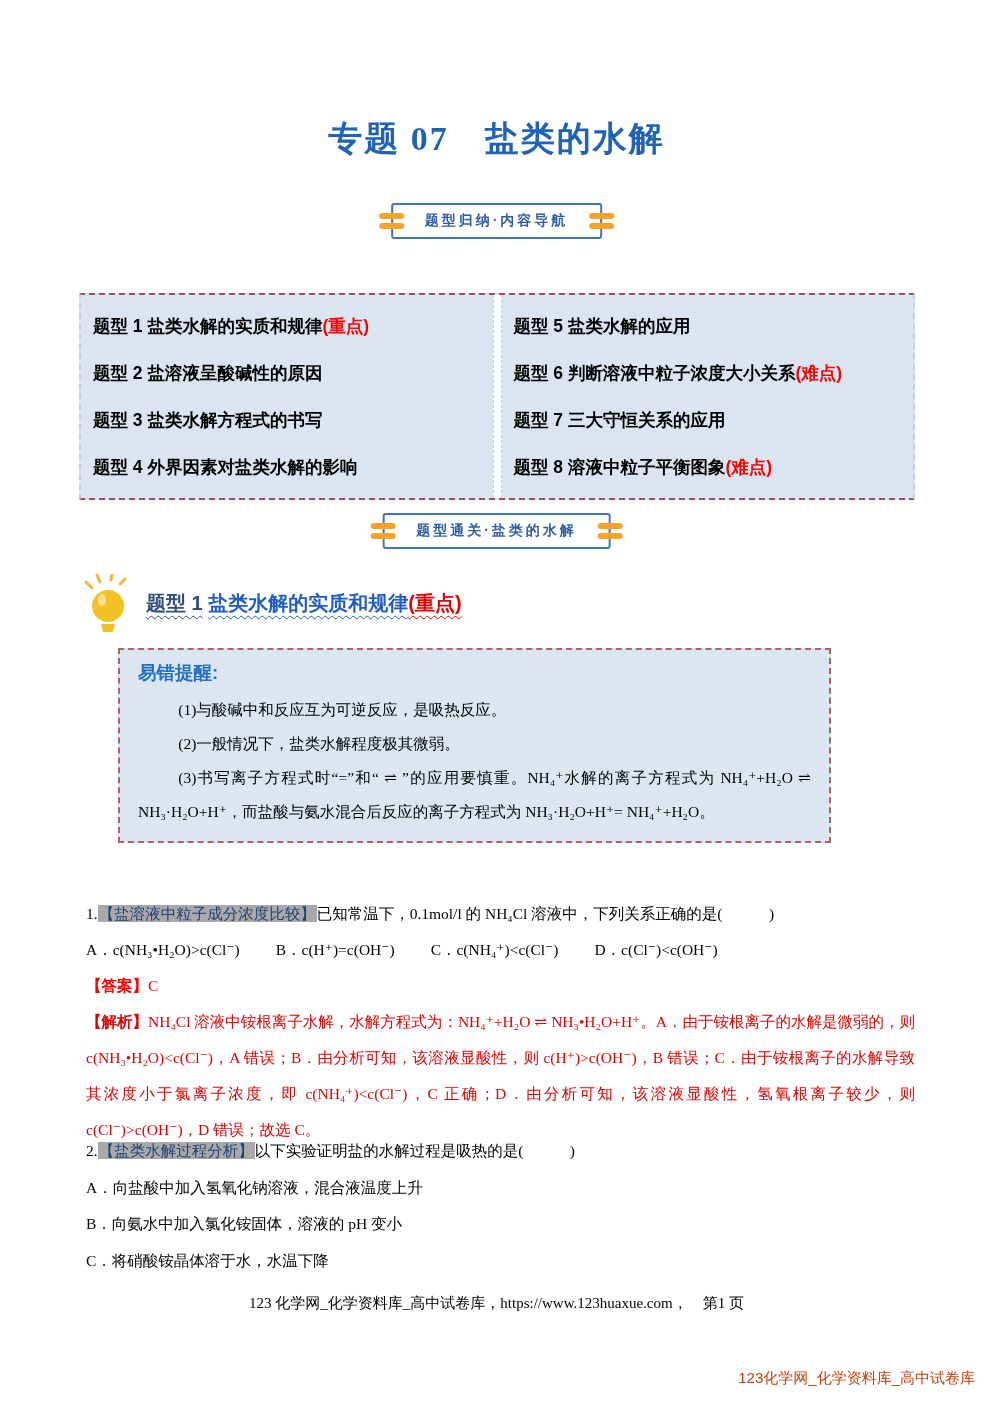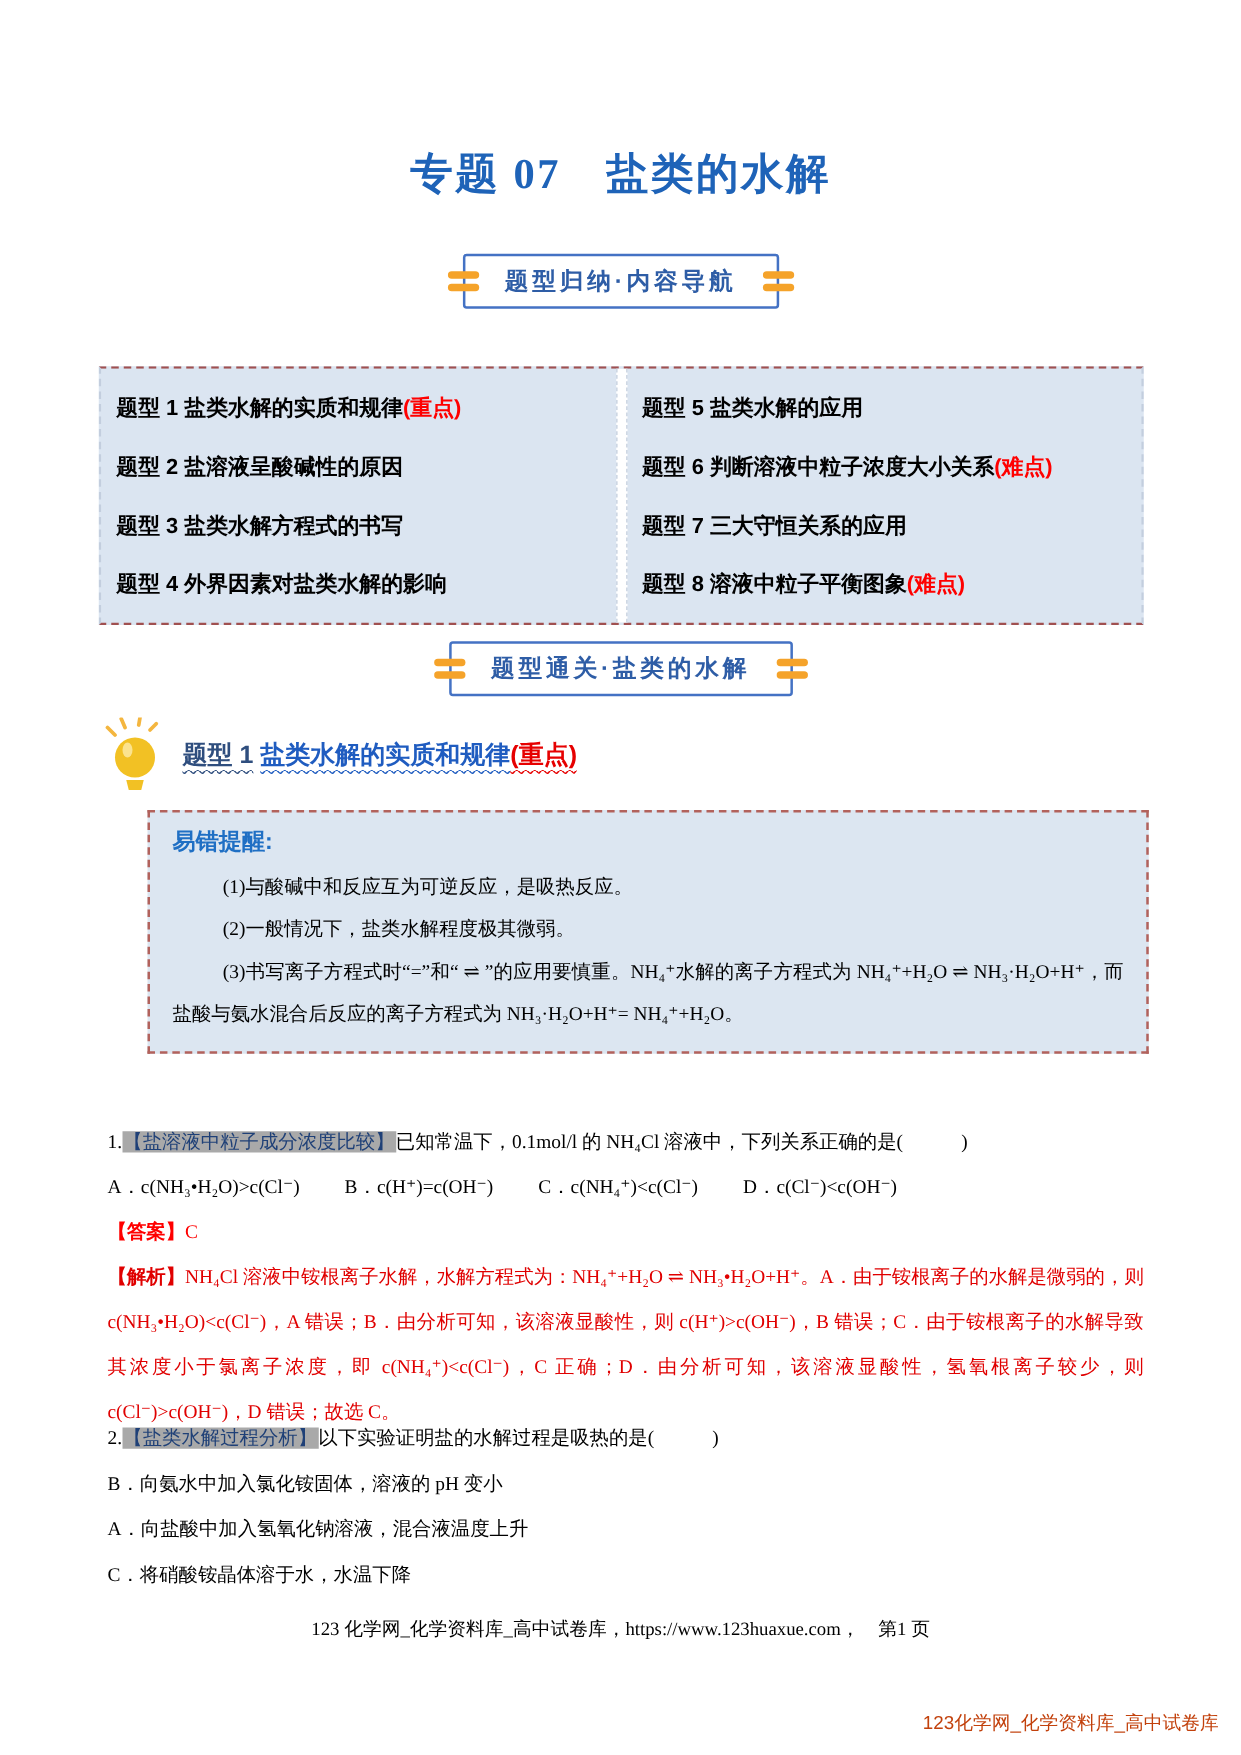--- a/index.html
+++ b/index.html
@@ -7,21 +7,21 @@
           font-family:"Liberation Serif","DejaVu Serif",serif; color:#000; }
 
   
   .page-title { position:absolute; top:116px; left:0; width:100%; text-align:center; margin:0;
                 font-size:34px; font-weight:bold; color:#1E63B8; letter-spacing:2px; }
 
   
   .banner { position:absolute; left:50%; transform:translateX(-50%);
             border:2px solid #4472C4; border-radius:3px; background:#fff;
             padding:7px 32px; font-family:"Liberation Sans","DejaVu Sans",sans-serif;
-            font-size:19px; font-weight:bold; color:#2E5DA6; letter-spacing:3px; white-space:nowrap; }
+            font-size:14px; font-weight:bold; color:#2E5DA6; letter-spacing:3px; white-space:nowrap; }
   .banner-nav { top:203px; }
   .banner-pass { top:513px; }
   .bars { position:absolute; top:50%; transform:translateY(-50%); display:flex; flex-direction:column; gap:4px; }
   .bars i { display:block; width:25px; height:6px; background:#F5A32A; border-radius:3px; }
   .bars-left { left:-14px; } .bars-right { right:-14px; }
 
   
   .nav-table { position:absolute; left:79px; top:293px; width:836px; height:207px; box-sizing:border-box;
                background:#DBE5F1; display:flex;
                border-top:2px dashed #A05050; border-bottom:2px dashed #A05050;
@@ -38,21 +38,21 @@
   .head-text { margin:16px 0 0 14px; font-family:"Liberation Sans","DejaVu Sans",sans-serif;
                font-size:20px; font-weight:bold; white-space:nowrap; }
   .head-prefix { color:#2F4E7E; text-decoration-line:underline; text-decoration-style:wavy;
                  text-decoration-thickness:1px; text-underline-offset:5px; }
   .head-title  { color:#1F5CC0; text-decoration-line:underline; text-decoration-style:wavy;
                  text-decoration-thickness:1px; text-underline-offset:5px;margin-top:43px; }
   .head-badge  { color:#E60000; text-decoration-line:underline; text-decoration-style:wavy;
                  text-decoration-thickness:1px; text-underline-offset:5px; }
 
   
-  .reminder { position:absolute; left:118px; top:648px; width:801px; box-sizing:border-box;
+  .reminder { position:absolute; left:118px; top:648px; width:713px; box-sizing:border-box;
               background:#DCE6F1; border:2px dashed #B2625C; padding:8px 18px 12px; }
   .reminder-title { font-family:"Liberation Sans","DejaVu Sans",sans-serif; font-size:18.5px;
                     font-weight:bold; color:#1F6FC4; margin:2px 0 8px; }
   .reminder p { margin:0; font-size:15.5px; line-height:34px; text-align:justify; }
   .indent2 { text-indent:2em; }
   .indent3 { text-indent:2.6em; }
 
   
   .qa { position:absolute; left:86px; width:829px; font-size:15.5px; }
   .q1 { top:896px; line-height:36px; }
@@ -150,22 +150,22 @@
       <span class="opt">B．c(H⁺)=c(OH⁻)</span>
       <span class="opt">C．c(NH₄⁺)&lt;c(Cl⁻)</span>
       <span class="opt">D．c(Cl⁻)&lt;c(OH⁻)</span>
     </div>
     <p class="answer"><span class="answer-label">【答案】</span><span>C</span></p>
     <p class="analysis"><span class="analysis-label">【解析】</span><span>NH₄Cl 溶液中铵根离子水解，水解方程式为：NH₄⁺+H₂O ⇌ NH₃•H₂O+H⁺。A．由于铵根离子的水解是微弱的，则 c(NH₃•H₂O)&lt;c(Cl⁻)，A 错误；B．由分析可知，该溶液显酸性，则 c(H⁺)&gt;c(OH⁻)，B 错误；C．由于铵根离子的水解导致其浓度小于氯离子浓度，即 c(NH₄⁺)&lt;c(Cl⁻)，C 正确；D．由分析可知，该溶液显酸性，氢氧根离子较少，则 c(Cl⁻)&gt;c(OH⁻)，D 错误；故选 C。</span></p>
   </div>
 
   <div class="qa q2">
     <p><span>2.</span><span class="qtag">【盐类水解过程分析】</span><span>以下实验证明盐的水解过程是吸热的是(　　　)</span></p>
+    <p>A．向盐酸中加入氢氧化钠溶液，混合液温度上升</p>
     <p>B．向氨水中加入氯化铵固体，溶液的 pH 变小</p>
-    <p>A．向盐酸中加入氢氧化钠溶液，混合液温度上升</p>
     <p>C．将硝酸铵晶体溶于水，水温下降</p>
   </div>
 
   <div class="footer">123 化学网_化学资料库_高中试卷库，https://www.123huaxue.com，　第1 页</div>
 
   <div class="watermark">123化学网_化学资料库_高中试卷库</div>
 
 </div>
 
 </body></html>

